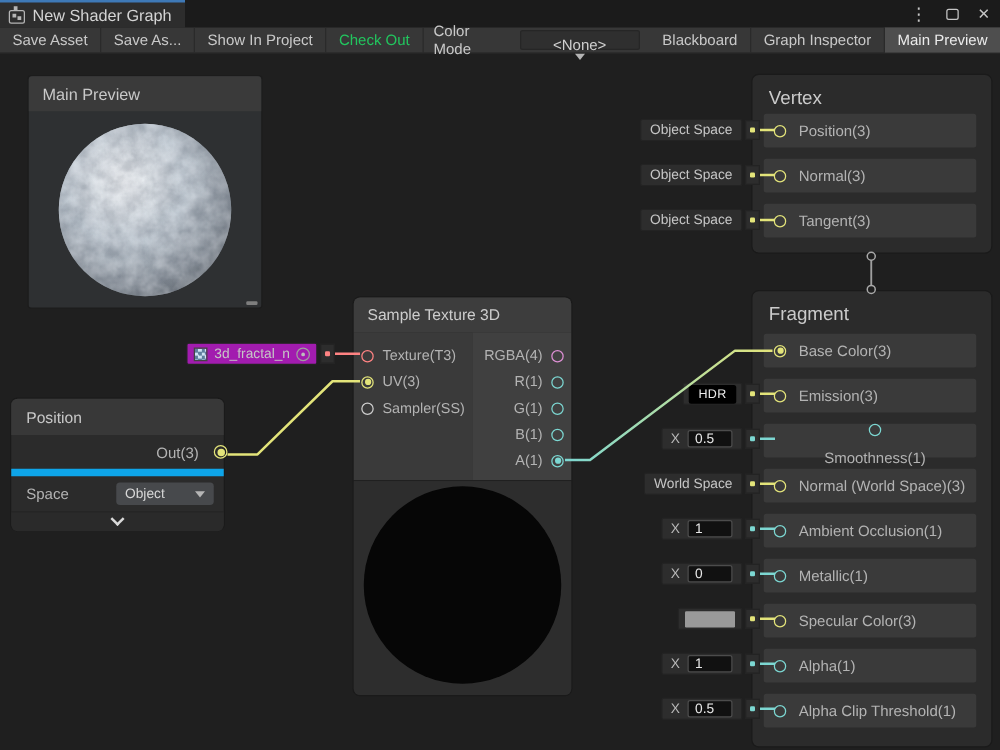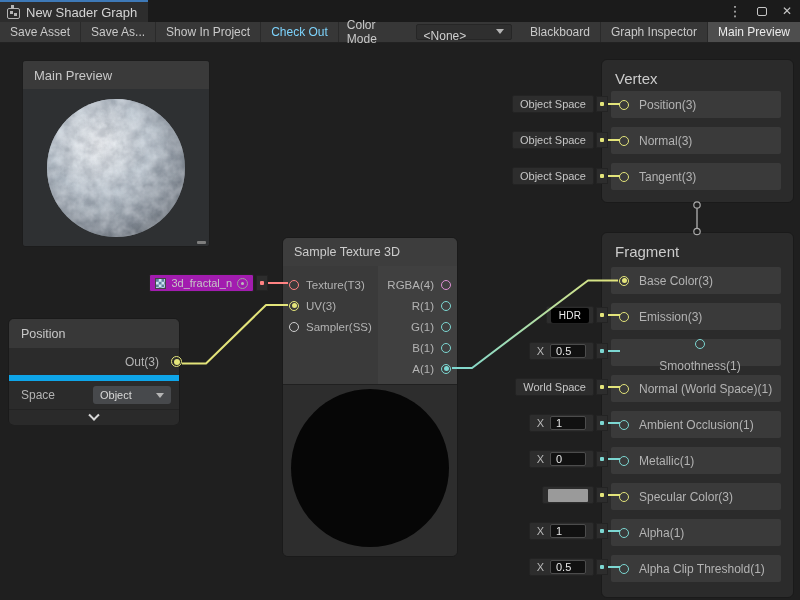--- a/index.html
+++ b/index.html
@@ -21,26 +21,26 @@
                     background:#b5b5b5; box-shadow:4px 2px 0 #b5b5b5; }
   .win-controls { position:absolute; right:8px; top:0; height:22px; display:flex; align-items:center; gap:15px; color:#c6c6c6; }
   .kebab { font-size:14px; line-height:1; }
   .maxbox { width:10px; height:9px; border:1.5px solid #c6c6c6; border-radius:2px; }
   .closex { font-size:12px; line-height:1; }
 
   
   .toolbar { position:absolute; left:0; top:22px; width:800px; height:21px; background:#373737;
              border-bottom:1px solid #222; display:flex; align-items:stretch; font-size:12px; color:#c9c9c9; z-index:4; }
   .tbtn { display:flex; align-items:center; padding:0 10px; border-right:1px solid #2a2a2a; white-space:nowrap; }
-  .tbtn.disabled { color:#7dd3fc; }
+  .tbtn.disabled { color:#22c55e; }
   .tbtn.active { background:#4e4e4e; color:#ebebeb; border-right:none; }
   .tb-spacer { flex:1; border-right:none; }
   .cm-label { display:flex; align-items:center; padding:0 8px; }
   .dropdown { width:98px; margin:2px 8px 2px 0; background:#2f2f2f; border:1px solid #262626; border-radius:2px;
-              display:flex; align-items:flex-start; justify-content:space-between; padding:4px 7px; color:#cfcfcf; }
+              display:flex; align-items:center; justify-content:space-between; padding:4px 7px; color:#cfcfcf;flex-direction:column; }
   .dd-arrow { width:0; height:0; border-left:4px solid transparent; border-right:4px solid transparent;
               border-top:5px solid #b5b5b5; }
 
   
   .node { position:absolute; background:#2b2b2b; border:1px solid #1a1a1a; border-radius:6px; z-index:2; }
   .big-title { color:#cbcbcb; font-size:15px; padding:10px 13px 0; }
 
   
   .stack-row { position:absolute; left:9px; right:12px; height:27px; background:#3a3a3a; border-radius:2px;
                display:flex; align-items:center; gap:10px; padding-left:8px; color:#b3b3b3; font-size:12px; }
@@ -202,21 +202,21 @@
   <div class="stack-row" style="top:70px;">
     <span class="port c-v3"></span>
     <span>Emission(3)</span>
   </div>
   <div class="stack-row" style="top:106px;flex-direction:column;">
     <span class="port c-v1"></span>
     <span>Smoothness(1)</span>
   </div>
   <div class="stack-row" style="top:142px;">
     <span class="port c-v3"></span>
-    <span>Normal (World Space)(1)</span>
+    <span>Normal (World Space)(3)</span>
   </div>
   <div class="stack-row" style="top:178px;">
     <span class="port c-v1"></span>
     <span>Ambient Occlusion(1)</span>
   </div>
   <div class="stack-row" style="top:214px;">
     <span class="port c-v1"></span>
     <span>Metallic(1)</span>
   </div>
   <div class="stack-row" style="top:250px;">

